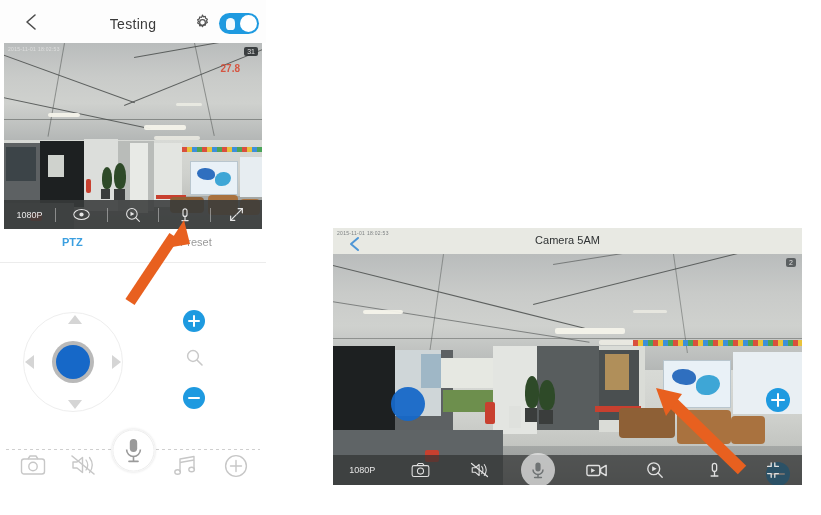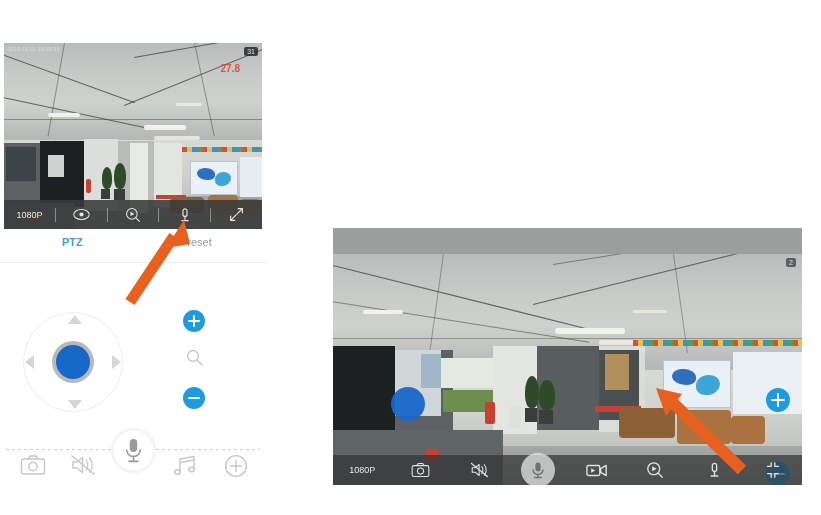--- a/index.html
+++ b/index.html
@@ -211,20 +211,38 @@
   
   .arrow{position:absolute;pointer-events:none;}
 
   svg{display:block;}
 </style>
 </head>
 <body>
 
 <div id="phone-portrait">
 
+  <div class="p-header">
+    <div class="p-back">
+      <svg width="18" height="20" viewBox="0 0 18 20">
+          <path d="M13 3 L5 10 L13 17" fill="none" stroke="#4c4c4c" stroke-width="1.6" stroke-linecap="round" stroke-linejoin="round"></path>
+        </svg>
+    </div>
+    <div class="p-title">Testing</div>
+    <div class="p-gear">
+      <svg width="19" height="19" viewBox="0 0 24 24">
+        <path d="M12 8.4a3.6 3.6 0 1 0 0 7.2 3.6 3.6 0 0 0 0-7.2z" fill="none" stroke="#555" stroke-width="1.6"></path>
+        <path d="M12 2.6l1.1 2.2 2.4-.5 .5 2.4 2.2 1.1-1.2 2.1 1.2 2.1-2.2 1.1-.5 2.4-2.4-.5L12 17.2l-1.1-1.5-2.4 .5-.5-2.4-2.2-1.1 1.2-2.1-1.2-2.1 2.2-1.1 .5-2.4 2.4 .5z" fill="none" stroke="#555" stroke-width="1.5" stroke-linejoin="round"></path>
+      </svg>
+    </div>
+    <div class="p-toggle">
+      <div class="lamp"></div>
+      <div class="knob"></div>
+    </div>
+  </div>
 
   <div class="p-video">
     <div class="vid-scene">
       <div class="sc-ceiling"></div>
       <div class="sc-wall"></div>
       <div class="sc-floor"></div>
 
       <div class="beam" style="left:-10px;top:8px;width:150px;height:1.4px;transform:rotate(20deg);"></div>
       <div class="beam" style="left:-10px;top:52px;width:160px;height:1.4px;transform:rotate(12deg);"></div>
       <div class="beam" style="left:120px;top:62px;width:160px;height:1.4px;transform:rotate(-22deg);"></div>
@@ -383,20 +401,29 @@
       <svg width="24" height="24" viewBox="0 0 24 24">
           <circle cx="12" cy="12" r="10.4" fill="none" stroke="#c7c7c7" stroke-width="1.4"></circle>
           <path d="M12 6.5 v11 M6.5 12 h11" stroke="#c7c7c7" stroke-width="1.4" stroke-linecap="round"></path>
         </svg>
     </div>
   </div>
 </div>
 
 <div id="phone-landscape">
 
+  <div class="l-header">
+    <div class="l-ts">2015-11-01 18:02:53</div>
+    <div class="l-back">
+      <svg width="15" height="16" viewBox="0 0 15 16">
+          <path d="M11 2 L4 8 L11 14" fill="none" stroke="#4e96d6" stroke-width="2" stroke-linecap="round" stroke-linejoin="round"></path>
+        </svg>
+    </div>
+    <div class="l-title">Camera 5AM</div>
+  </div>
 
   <div class="l-video">
     <div class="vid-scene">
       <div class="sc-ceiling" style="height:50%;"></div>
       <div class="sc-wall" style="top:50%;height:33%;"></div>
       <div class="sc-floor" style="top:83%;height:17%;"></div>
 
       <div class="beam" style="left:-20px;top:6px;width:280px;height:1.4px;transform:rotate(14deg);"></div>
       <div class="beam" style="left:200px;top:50px;width:300px;height:1.4px;transform:rotate(-14deg);"></div>
       <div class="beam" style="left:-20px;top:44px;width:280px;height:1.2px;transform:rotate(9deg);opacity:.6;"></div>

